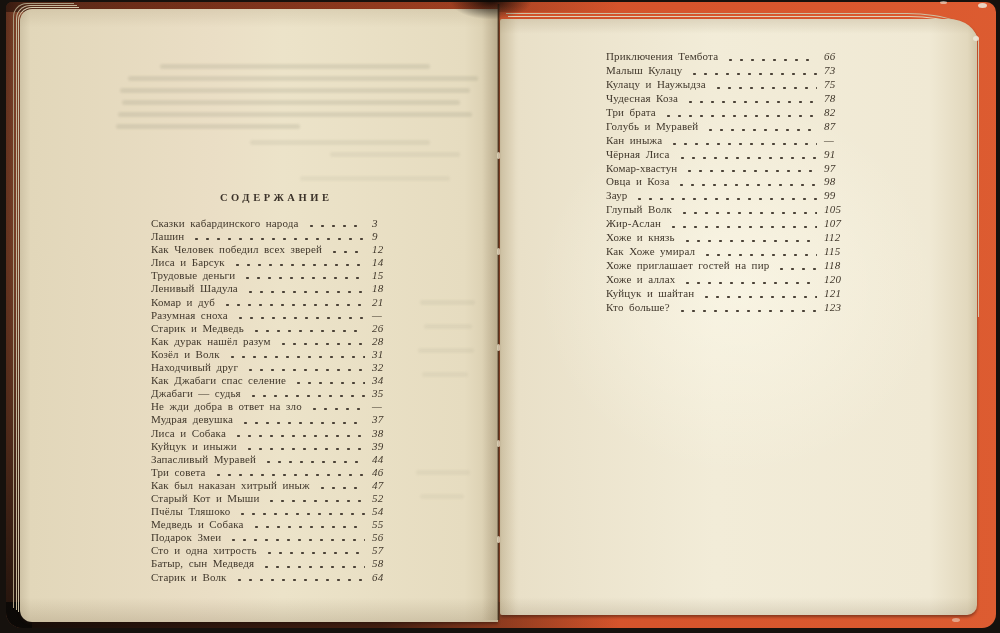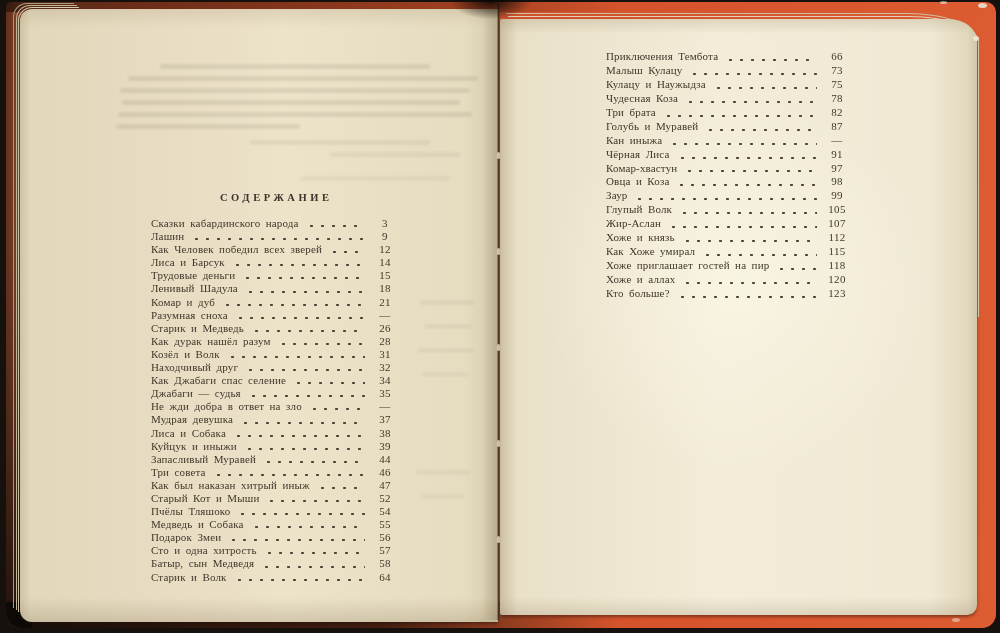--- a/index.html
+++ b/index.html
@@ -86,21 +86,21 @@
     margin:0 0 14px 0; font-size:10.5px; font-weight:700; letter-spacing:3.6px;
     text-align:center; color:#3c332a; text-indent:3.6px;
   }
   .toc-row { display:flex; align-items:baseline; height:13.1px; line-height:13.1px; font-size:11px; }
   .toc-right .toc-row { height:13.95px; line-height:13.95px; }
   .entry-title { white-space:nowrap; word-spacing:2.5px; letter-spacing:.15px;text-align:center; }
   .entry-title.italic { }
   .leader { flex:1 1 auto; min-width:6px; align-self:stretch; margin:0 7px;
     background-image:radial-gradient(circle at 5.5px 3px,#4a4136 1.05px,rgba(0,0,0,0) 1.5px);
     background-size:11px 6px; background-repeat:repeat-x; background-position:left bottom 1px; }
-  .entry-page { flex:0 0 26px; text-align:center; letter-spacing:.3px; }
+  .entry-page { flex:0 0 26px; text-align:left; letter-spacing:.3px;font-style:italic; }
 </style>
 </head>
 <body>
 
 <div class="scene">
 
   <div class="cover">
     <div class="top-shade"></div>
     <div class="left-shade"></div>
     <div class="bottom-shade"></div>
@@ -415,20 +415,25 @@
           <span class="leader"></span>
           <span class="entry-page">118</span>
         </div>
 
         <div class="toc-row">
           <span class="entry-title">Хоже и аллах</span>
           <span class="leader"></span>
           <span class="entry-page">120</span>
         </div>
 
+        <div class="toc-row">
+          <span class="entry-title">Куйцук и шайтан</span>
+          <span class="leader"></span>
+          <span class="entry-page">121</span>
+        </div>
 
         <div class="toc-row">
           <span class="entry-title">Кто больше?</span>
           <span class="leader"></span>
           <span class="entry-page">123</span>
         </div>
       </div>
   </div>
 
 </div>

